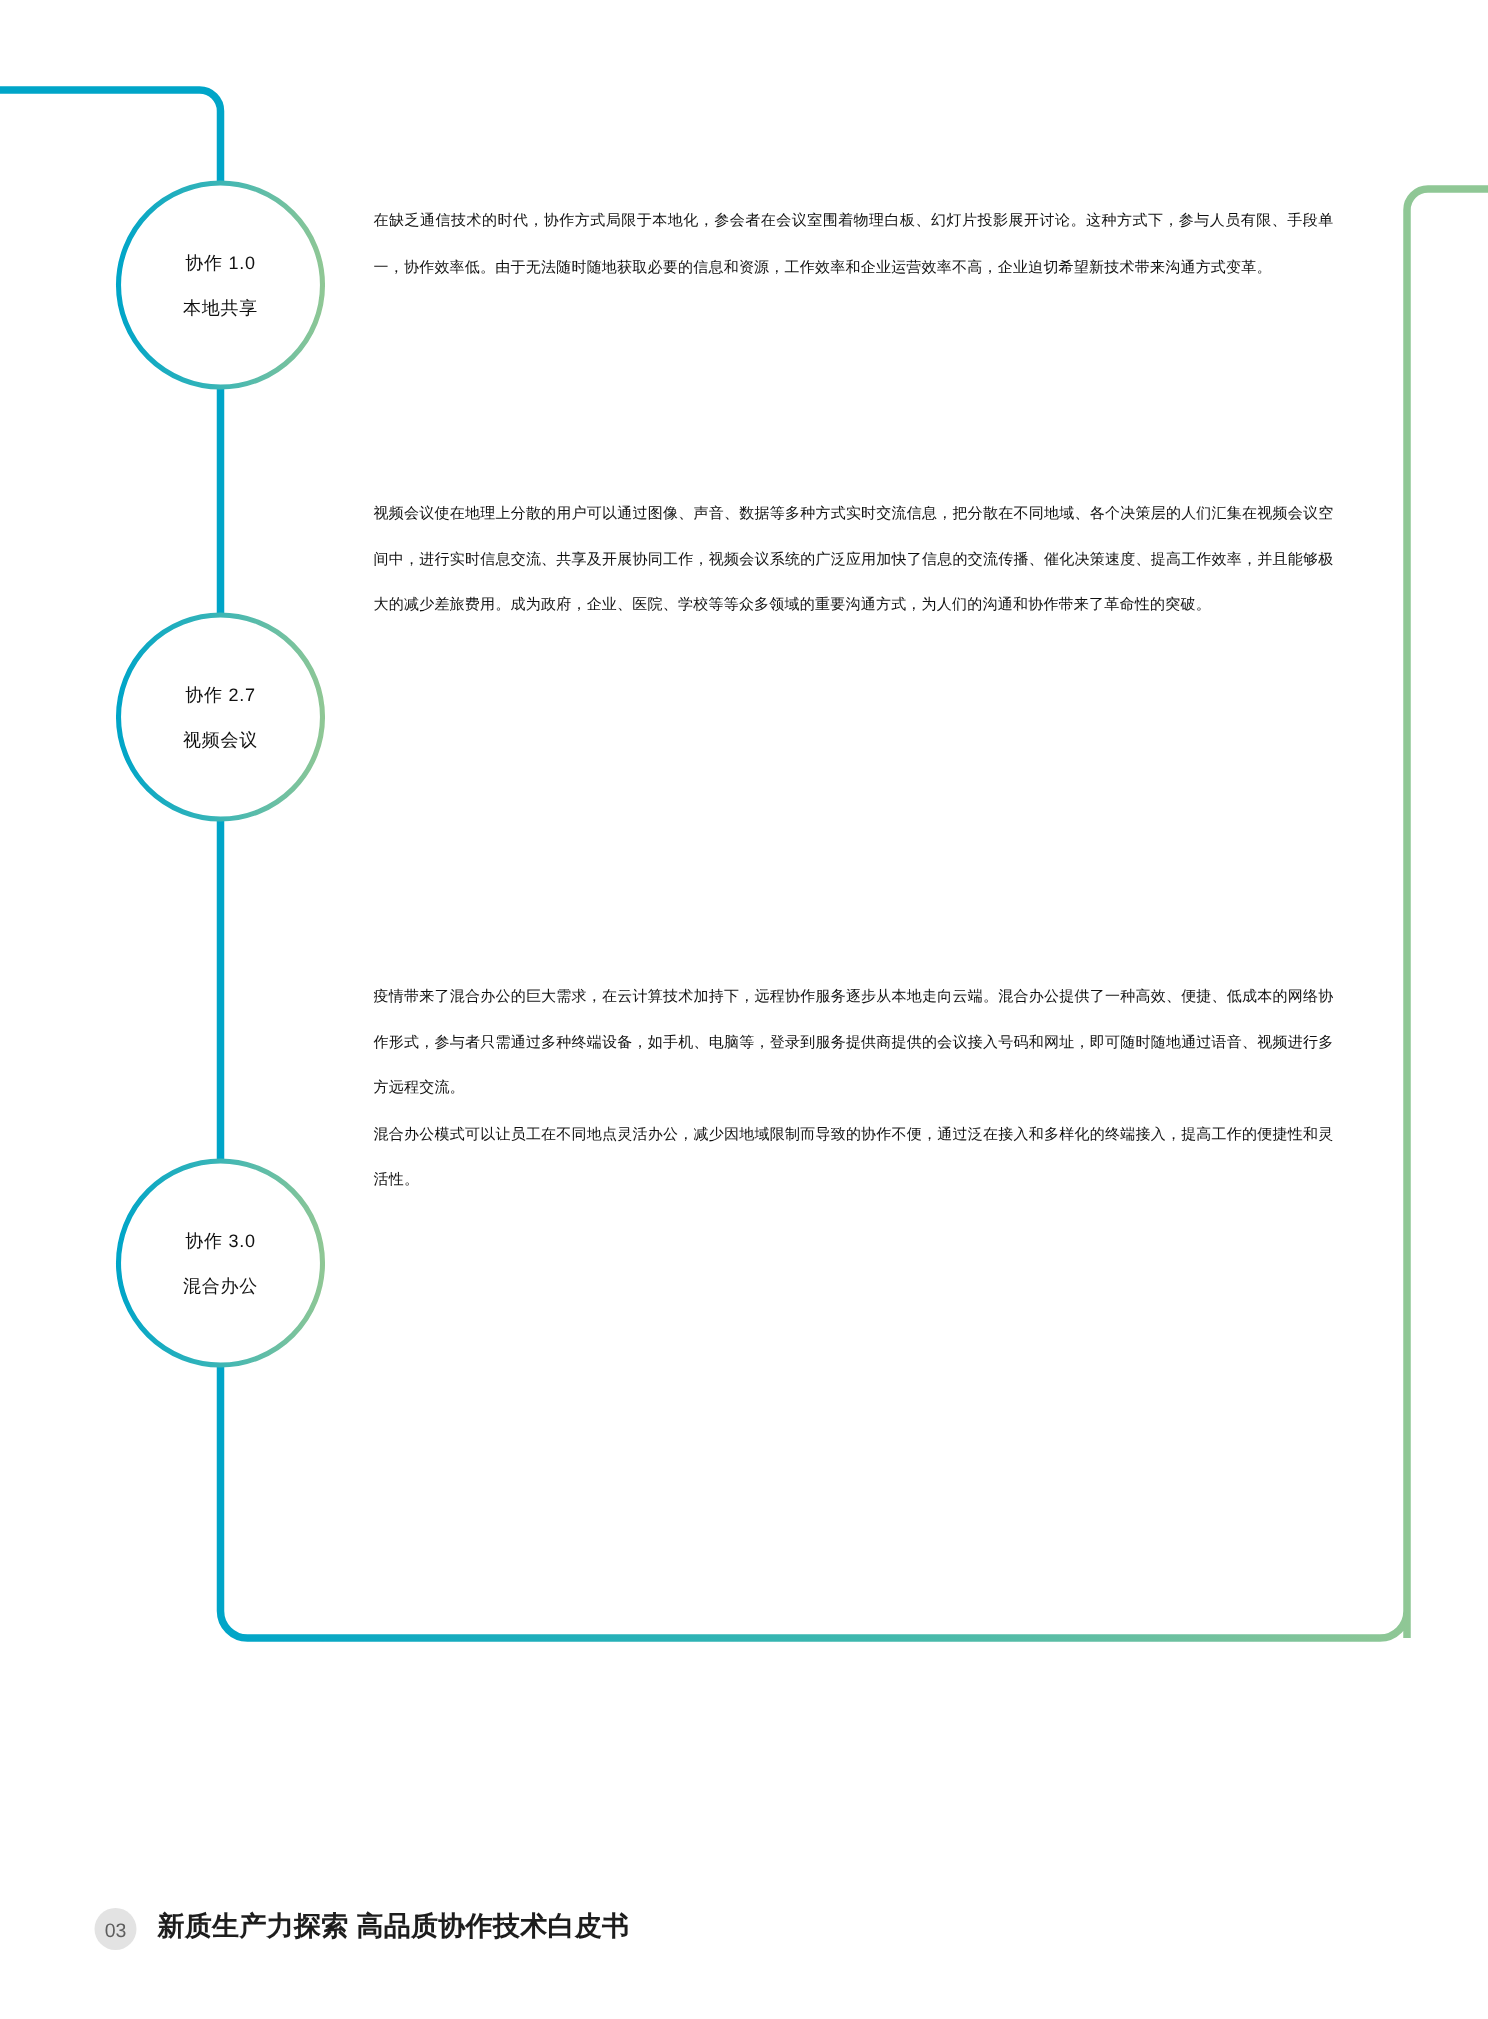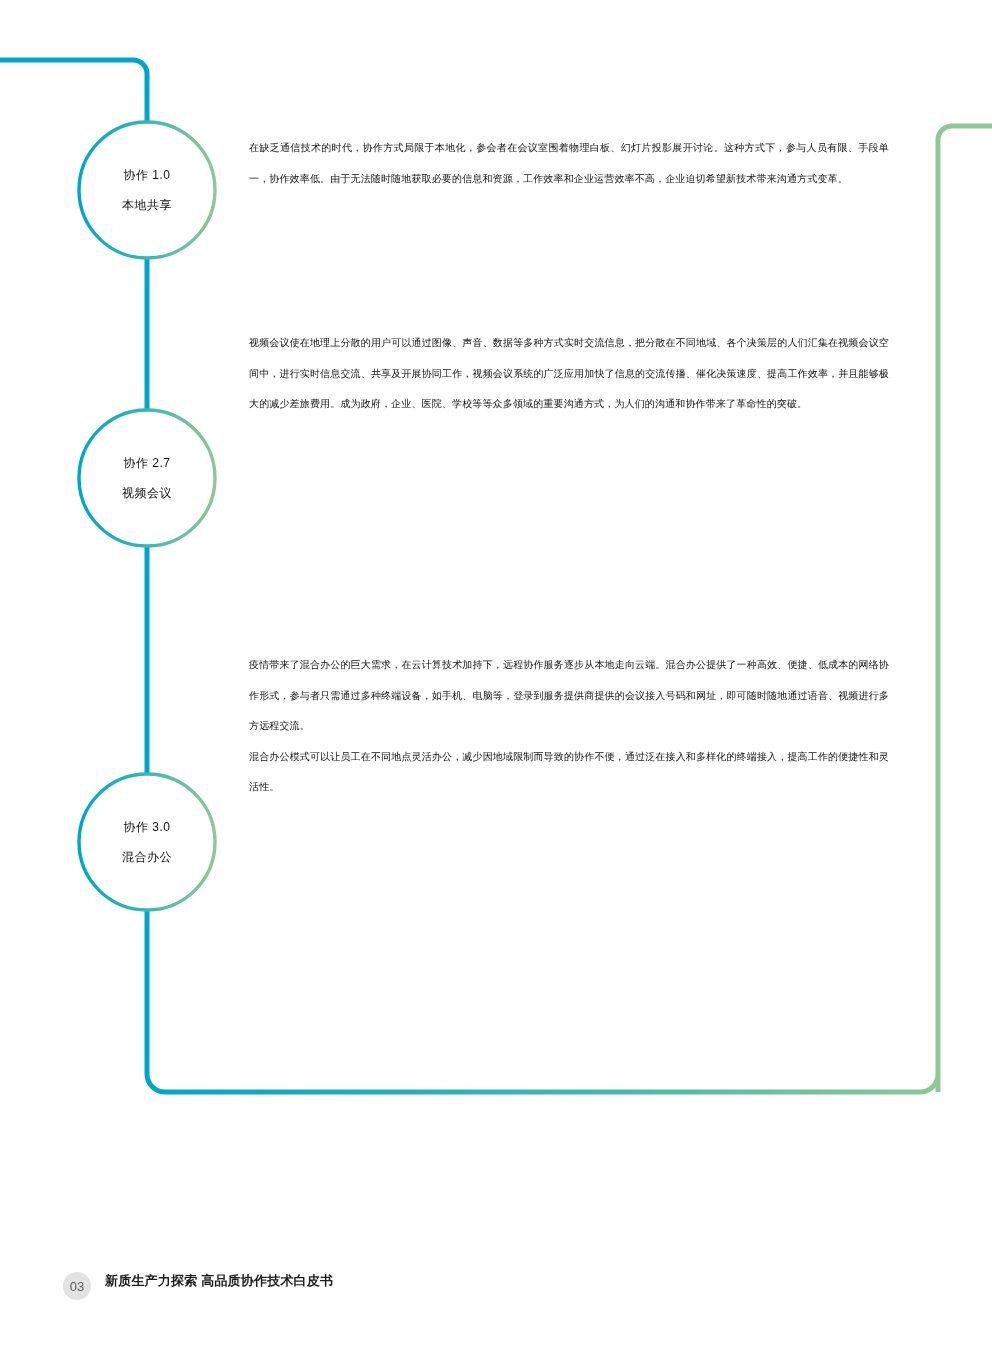--- a/index.html
+++ b/index.html
@@ -102,21 +102,21 @@
     color: #5d5d5d;
     font-size: 13px;
     display: flex;
     align-items: center;
     justify-content: center;
     flex: 0 0 auto;
   }
   #footer-title {
     margin-left: 14px;
     color: #1d1d1d;
-    font-size: 13px;
+    font-size: 18px;
     font-weight: bold;
     letter-spacing: 0.2px;
     white-space: nowrap;
   }
 </style>
 </head>
 <body>
 
 <svg id="frame-svg" viewBox="0 0 992 1346" xmlns="http://www.w3.org/2000/svg">
   <defs>

